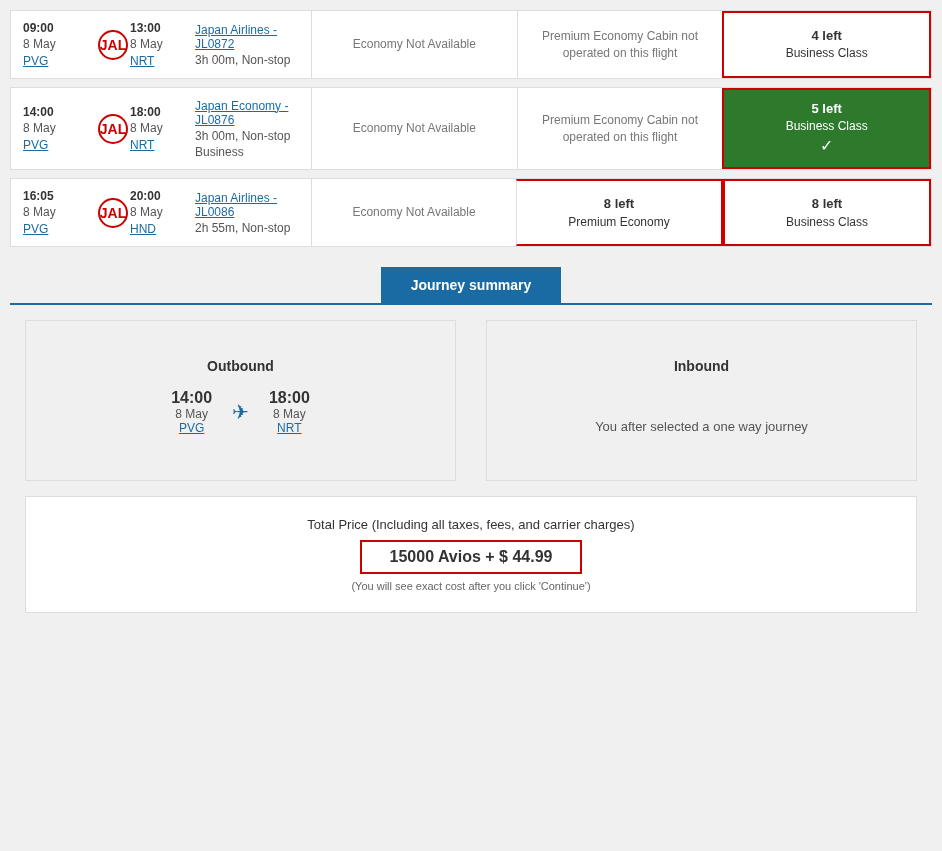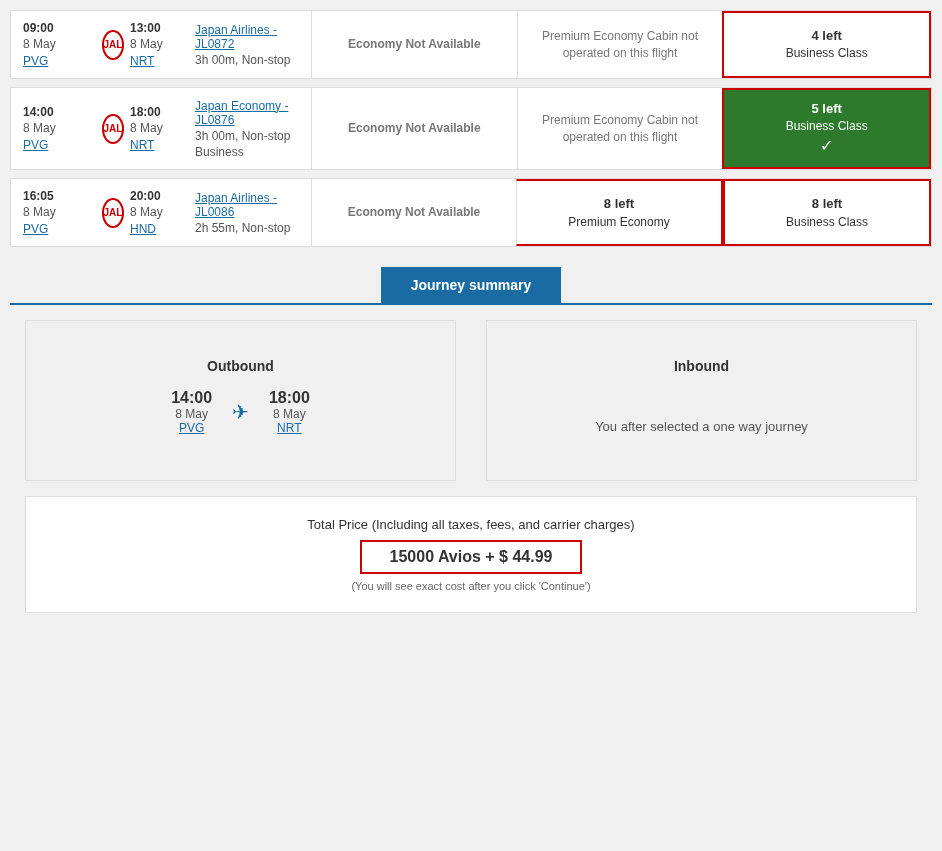--- a/index.html
+++ b/index.html
@@ -45,21 +45,21 @@
 
     .jal-logo {
       width: 30px;
       height: 30px;
       border-radius: 50%;
       border: 2px solid #c00;
       display: flex;
       align-items: center;
       justify-content: center;
       color: #c00;
-      font-size: 10px;
+      font-size: 14px;
       font-weight: bold;
       margin-left: 18px;
     }
 
     .flight-details {
       display: flex;
       flex-direction: column;
       gap: 2px;
     }
 
@@ -177,21 +177,21 @@
       display: inline-block;
       border: 2px solid #cc0000;
       padding: 6px 28px;
       font-size: 16px;
       font-weight: bold;
       color: #333;
       margin-bottom: 6px;
     }
     .price-note { font-size: 11px; color: #666; }
 
-    .col-economy { flex: 1; font-weight: bold; }
+    .col-economy { flex: 1; }
     .col-premium { flex: 1; }
     .col-business { flex: 1; }
 
     .flight-row-wrapper {
       margin-bottom: 8px;
     }
 
   </style>
 </head>
 <body>

